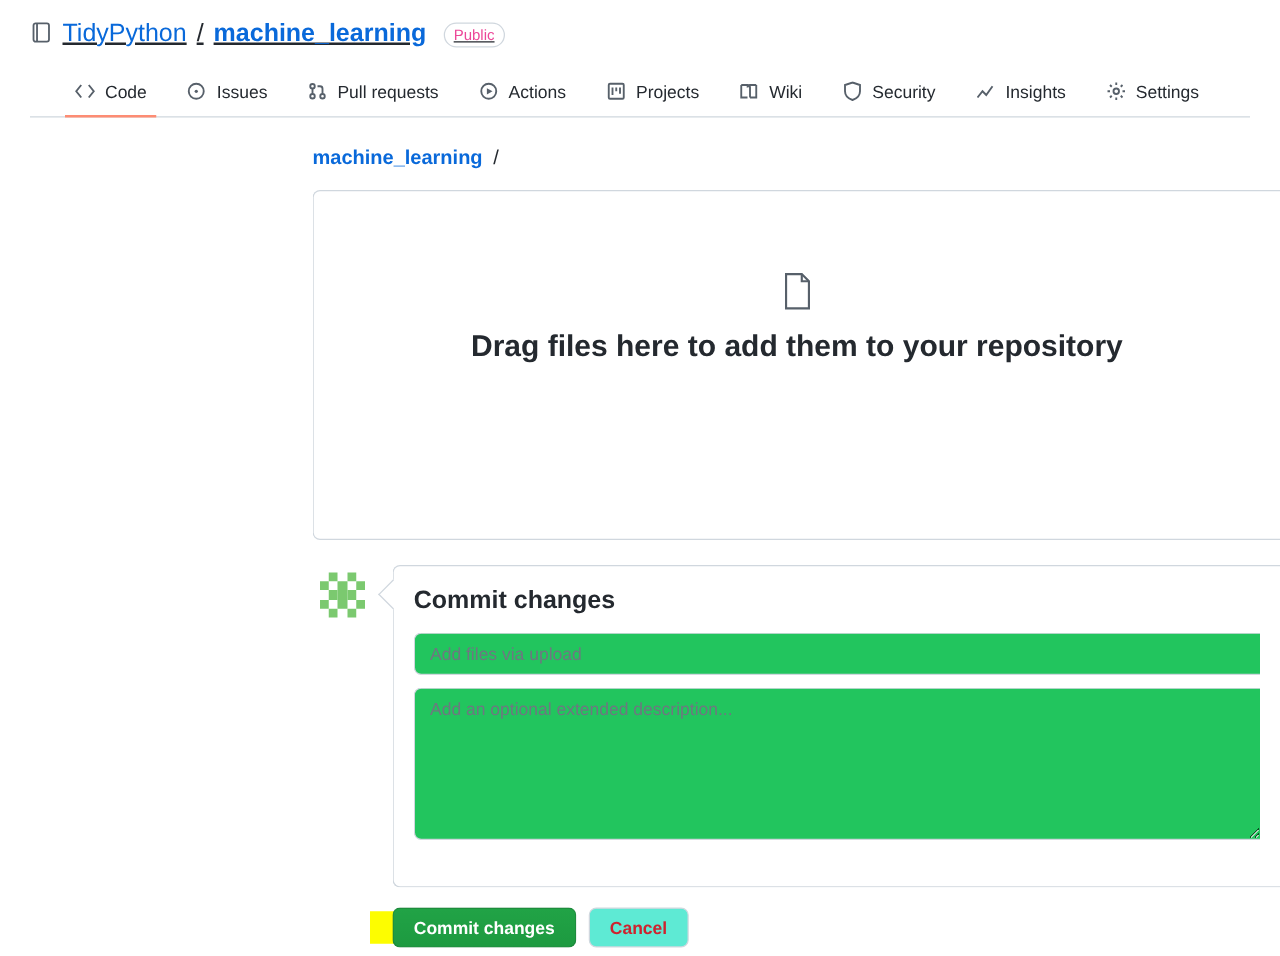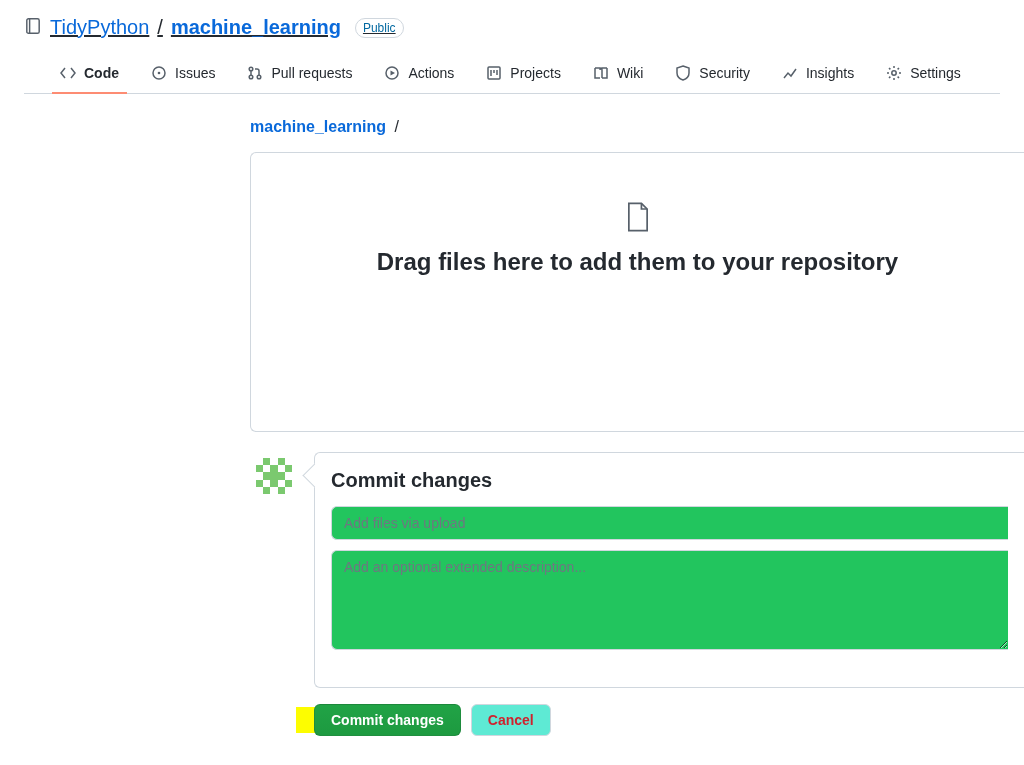--- a/index.html
+++ b/index.html
@@ -23,21 +23,21 @@
   }
   .repo-title-row .owner,
   .repo-title-row .name {
     color: #0969da;
     font-size: 20px;
   }
   .repo-title-row .name { font-weight: 600; }
   .repo-title-row .sep { color: #24292f; font-size: 20px; }
   .visibility-badge {
     font-size: 12px;
-    color: #0369a1;
+    color: #ec4899;
     border: 1px solid #d0d7de;
     border-radius: 2em;
     padding: 0 7px;
     line-height: 18px;
     margin-left: 6px;
   }
 
   
   .repo-tabs {
     display: flex;
@@ -57,38 +57,38 @@
     position: relative;
   }
   .repo-tab.active::after {
     content: "";
     position: absolute;
     left: 4px; right: 4px; bottom: -1px;
     height: 2px;
     background: #fd8c73;
   }
   .repo-tab svg { width: 16px; height: 16px; fill: none; stroke: #57606a; stroke-width: 1.5; }
-  .repo-tab.active { font-weight: 700; }
+  .repo-tab.active { font-weight: 400; }
 
   
   .main {
     padding: 24px 0 32px 250px;
   }
   .path-row {
     font-size: 16px;
     margin-bottom: 16px;
   }
   .path-row .repo-link { color: #0969da; font-weight: 600; }
   .path-row .slash { color: #24292f; padding: 0 4px; }
 
   .dropzone {
     border: 1px solid #d0d7de;
     border-radius: 6px 0 0 6px;
     border-right: none;
-    padding: 48px 32px 90px 32px;
+    padding: 64px 32px 90px 32px;
     text-align: center;
     min-height: 280px;
   }
   .dropzone .file-icon { margin-bottom: 12px; }
   .dropzone .file-icon svg { width: 28px; height: 32px; stroke: #57606a; stroke-width: 1.5; fill: none; }
   .dropzone h2 {
     font-size: 24px;
     font-weight: 600;
     color: #24292f;
     margin-bottom: 8px;
@@ -164,21 +164,21 @@
     border: 1px solid #d0d7de;
     border-right: none;
     border-radius: 6px 0 0 6px;
     background: #22c55e;
     padding: 8px 12px;
     font-size: 14px;
     font-family: inherit;
     color: #24292f;
     margin-bottom: 10px;
   }
-  .commit-panel textarea { height: 100px; resize: vertical; }
+  .commit-panel textarea { height: 122px; resize: vertical; }
 
   
   .action-row {
     display: flex;
     gap: 10px;
     margin-top: 16px;
     align-items: center;
     position: relative;
   }
   .btn {

